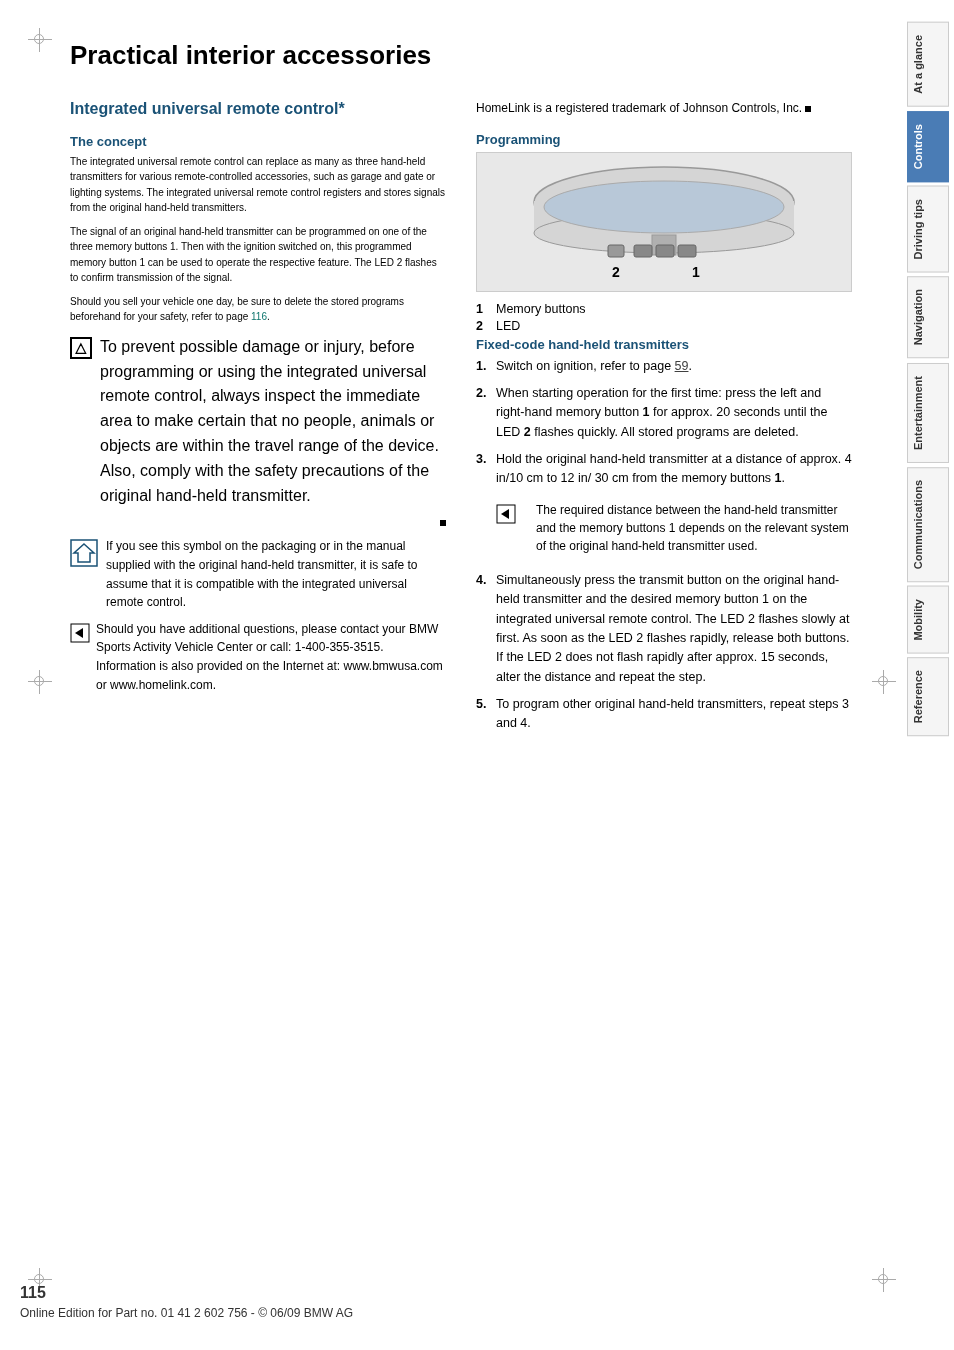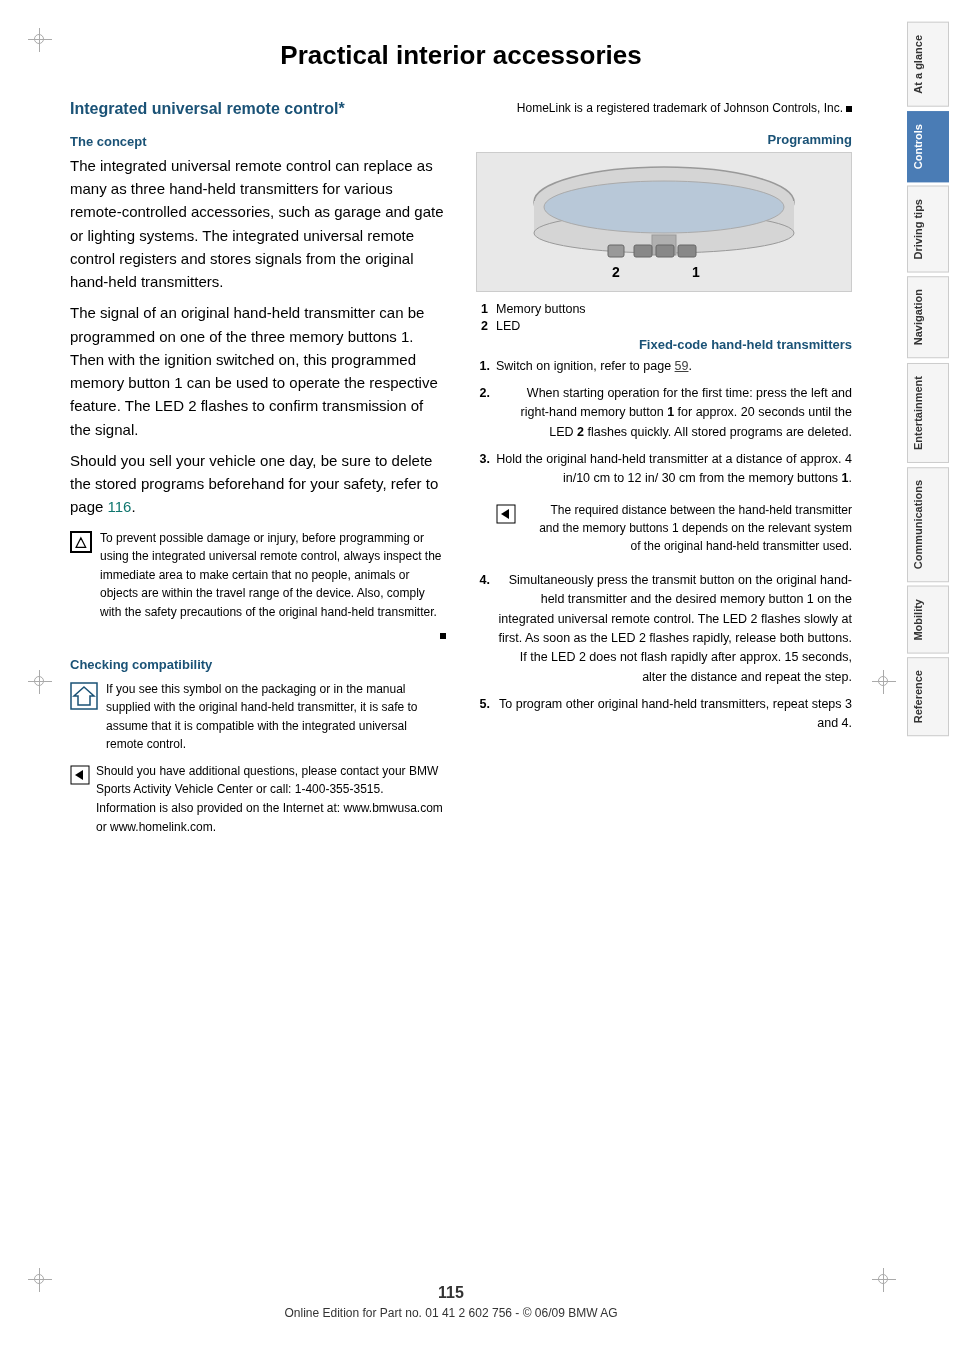--- a/index.html
+++ b/index.html
@@ -93,38 +93,36 @@
       padding: 40px 50px 80px 70px;
     }
 
     
     .page-title {
       font-size: 26px;
       font-weight: bold;
       color: #000;
       margin-bottom: 28px;
       border-bottom: none;
-      text-align: center;
     }
 
     
     .two-col {
       display: flex;
       gap: 30px;
     }
 
     .left-col {
       flex: 1;
       max-width: 390px;
     }
 
     .right-col {
       flex: 1;
       max-width: 380px;
-      text-align: right;
     }
 
     
     .section-title {
       font-size: 16px;
       font-weight: bold;
       color: #1a5276;
       margin-bottom: 6px;
       line-height: 1.3;
     }
@@ -132,21 +130,21 @@
     .subsection-title {
       font-size: 13px;
       font-weight: bold;
       color: #1a5276;
       margin-bottom: 5px;
       margin-top: 14px;
     }
 
     
     .body-text {
-      font-size: 15px;
+      font-size: 10px;
       line-height: 1.55;
       color: #000;
       margin-bottom: 8px;
     }
 
     
     .warning-box {
       display: flex;
       gap: 8px;
       margin: 10px 0;
@@ -220,23 +218,24 @@
       font-weight: bold;
       min-width: 12px;
     }
 
     
     .page-footer {
       position: absolute;
       bottom: 30px;
       left: 0;
       right: 52px;
-      text-align: center;
+      text-align: left;
       font-size: 12px;
       color: #333;
+      padding-left: 20px;
     }
     .page-number {
       font-size: 16px;
       font-weight: bold;
       display: block;
       margin-bottom: 4px;
     }
 
     
     strong { font-weight: bold; }
@@ -311,27 +310,26 @@
       <p class="body-text">The integrated universal remote control can replace as many as three hand-held transmitters for various remote-controlled accessories, such as garage and gate or lighting systems. The integrated universal remote control registers and stores signals from the original hand-held transmitters.</p>
 
       <p class="body-text">The signal of an original hand-held transmitter can be programmed on one of the three memory buttons 1. Then with the ignition switched on, this programmed memory button 1 can be used to operate the respective feature. The LED 2 flashes to confirm transmission of the signal.</p>
 
       <p class="body-text">
         Should you sell your vehicle one day, be sure to delete the stored programs beforehand for your safety, refer to page <span style="color:#0f766e; ">116</span>.
       </p>
 
       <div class="warning-box">
         <div class="warning-icon">△</div>
-        <div class="body-text" style="margin:0; font-size:12px;">To prevent possible damage or injury, before programming or using the integrated universal remote control, always inspect the immediate area to make certain that no people, animals or objects are within the travel range of the device. Also, comply with the safety precautions of the original hand-held transmitter.</div>
+        <div class="body-text" style="margin:0; font-size:16px;">To prevent possible damage or injury, before programming or using the integrated universal remote control, always inspect the immediate area to make certain that no people, animals or objects are within the travel range of the device. Also, comply with the safety precautions of the original hand-held transmitter.</div>
       </div>
       <div style="text-align:right; margin-top:-4px; margin-bottom:8px;">
         <span class="end-mark"></span>
       </div>
 
-      <h3 class="subsection-title">Checking compatibility</h3>
 
       <div class="info-box">
         <div style="flex-shrink:0; margin-top:2px;">
           <svg width="28" height="28" viewBox="0 0 28 28">
             <rect x="1" y="1" width="26" height="26" fill="none" stroke="#1a5276" stroke-width="1.5"></rect>
             <polygon points="14,5 24,14 20,14 20,23 8,23 8,14 4,14" fill="none" stroke="#1a5276" stroke-width="1.5"></polygon>
           </svg>
         </div>
         <p class="body-text" style="margin:0; font-size:12px;">If you see this symbol on the packaging or in the manual supplied with the original hand-held transmitter, it is safe to assume that it is compatible with the integrated universal remote control.</p>
       </div>

